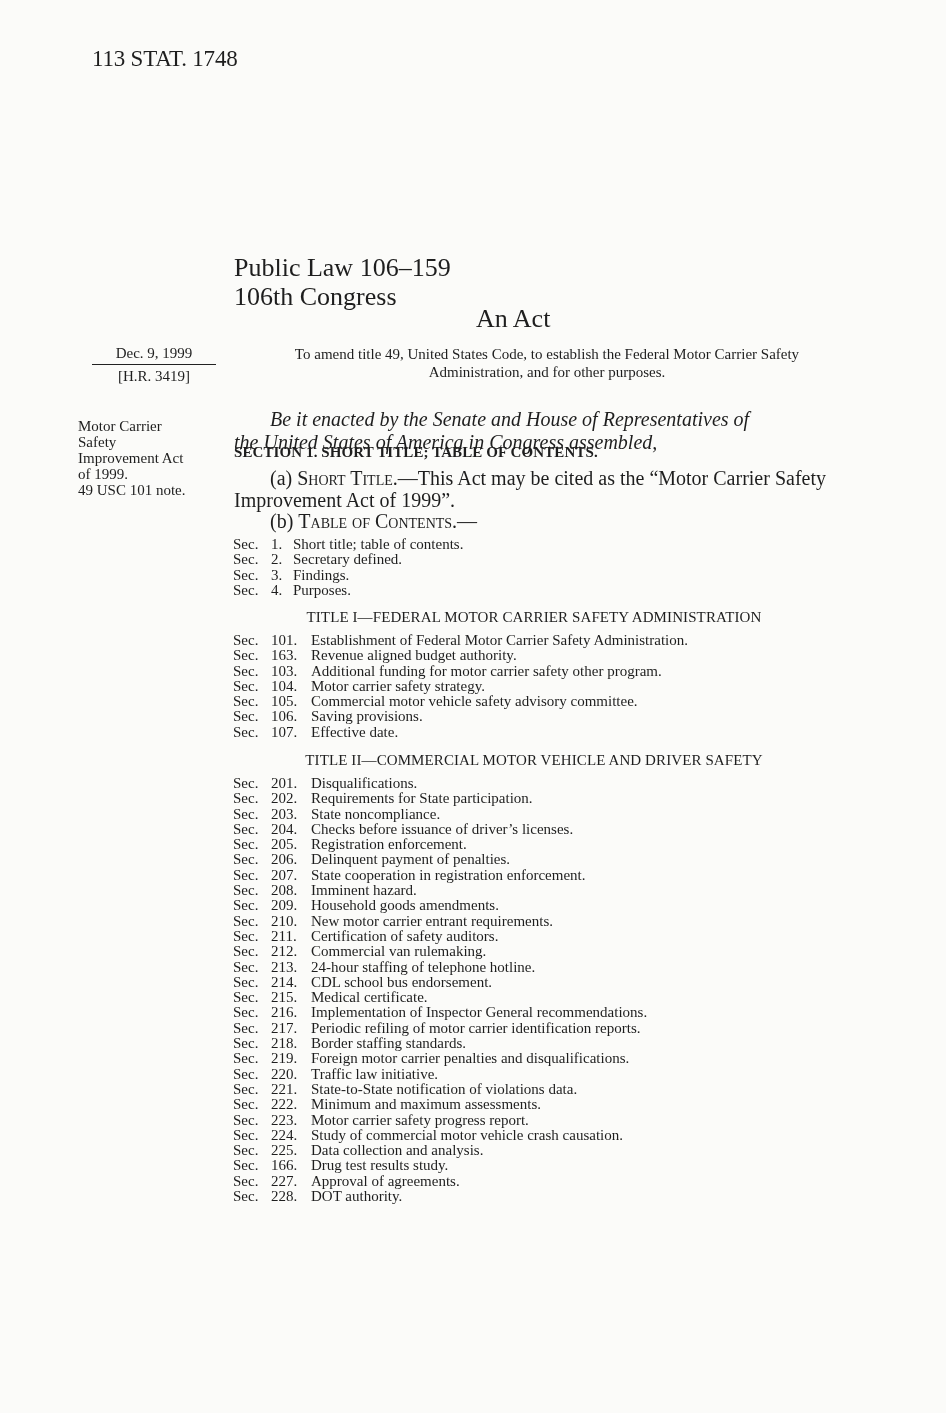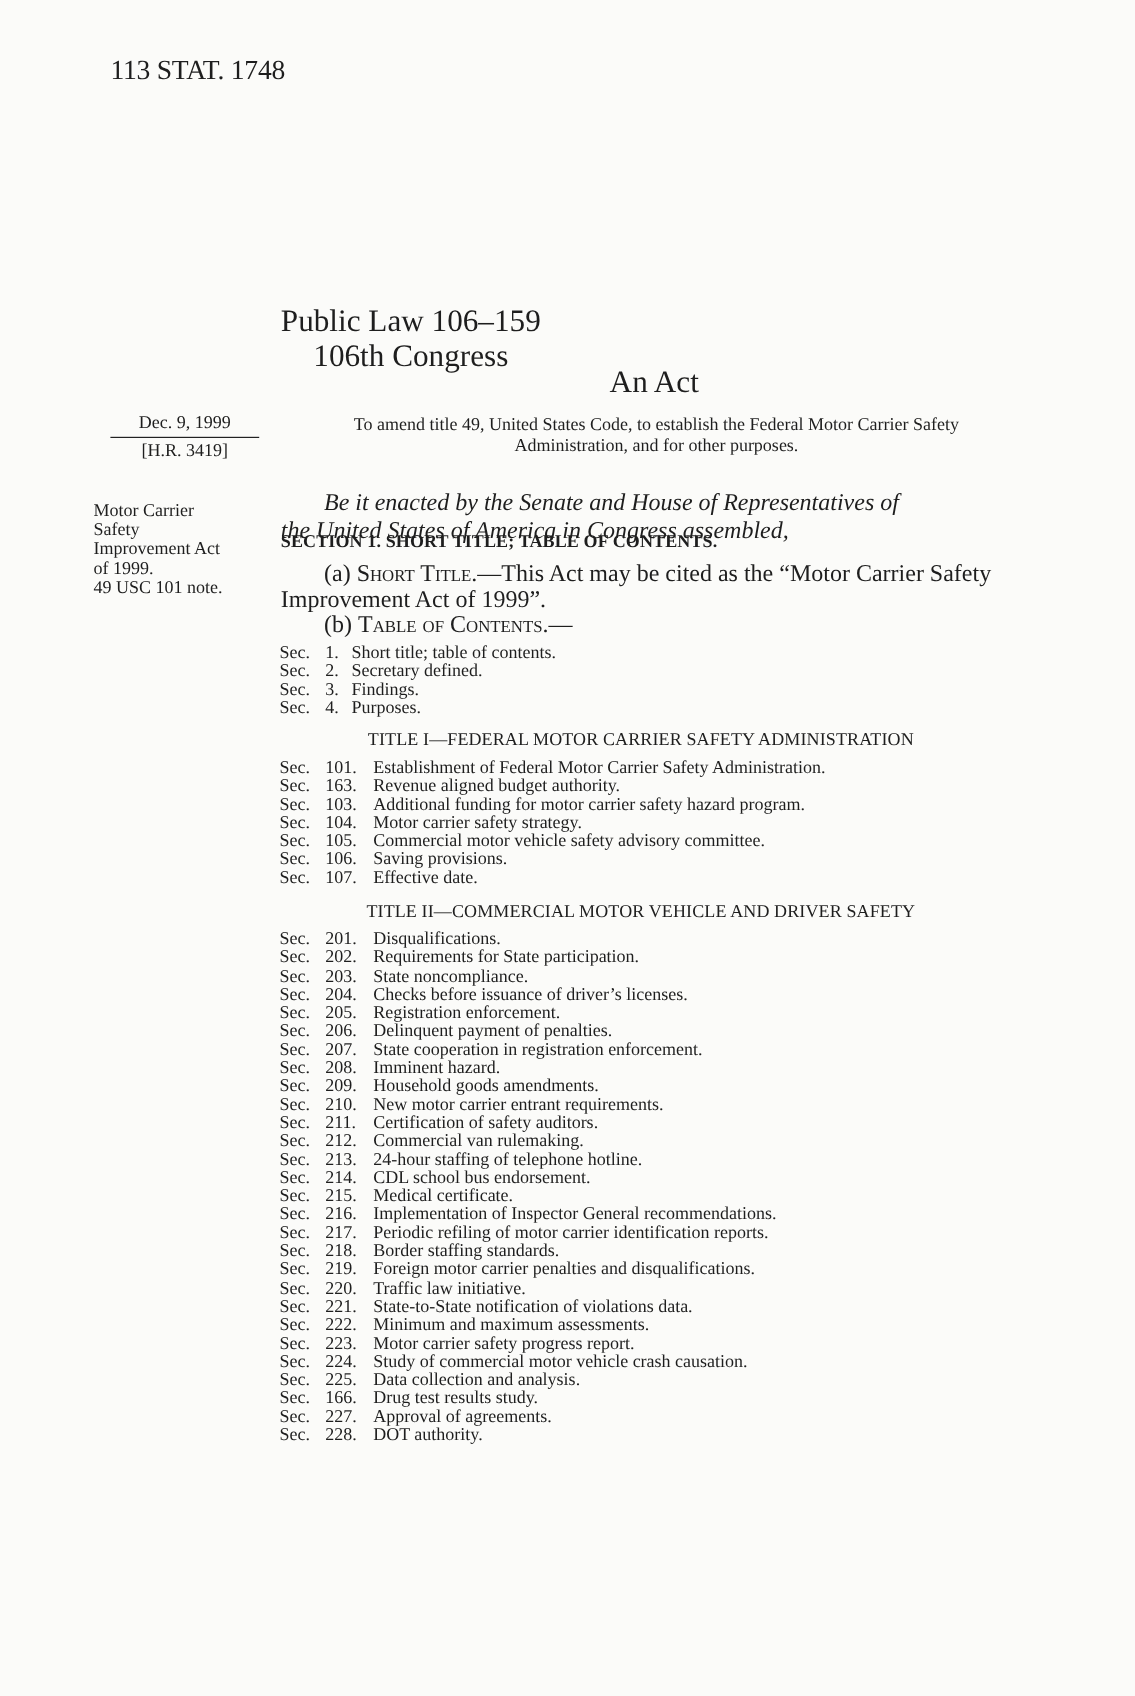--- a/index.html
+++ b/index.html
@@ -12,22 +12,22 @@
       overflow: hidden;
     }
     .abs { position: absolute; }
     .running-head {
       top: 46px; left: 0; width: 800px; height: 34px;
       font-size: 23px; letter-spacing: -0.2px;
     }
     .running-head .stat { position: absolute; left: 92px; top: 0; }
     .running-head .law { position: absolute; left: 353px; top: 0; }
 
-    .law-title { left: 234px; top: 253px; font-size: 26px; line-height: 29px; text-align: center; }
-    .act-label { left: 508px; top: 304px; font-size: 26px; }
+    .law-title { left: 234px; top: 253px; font-size: 26px; line-height: 29px; }
+    .act-label { left: 476px; top: 304px; font-size: 26px; }
 
     .margin-date { left: 92px; top: 344px; width: 124px; text-align: center; font-size: 15px; line-height: 18px; }
     .margin-date .rule { border-top: 1px solid #222; margin: 2px 0 2px 0; }
     .purpose { left: 264px; top: 345px; width: 566px; text-align: center; font-size: 15px; line-height: 18px; }
 
     .enacting { left: 234px; top: 394px; width: 630px; font-size: 20px; line-height: 23px; font-style: italic; }
     .enacting .first { display: block; text-indent: 36px; margin-top: 14px; }
 
     .margin-note { left: 78px; top: 418px; width: 150px; font-size: 15px; line-height: 16px; }
 
@@ -122,21 +122,21 @@
       <span>Establishment of Federal Motor Carrier Safety Administration.</span>
     </div>
   <div class="row">
       <span class="sec">Sec.</span>
       <span class="num">163.</span>
       <span>Revenue aligned budget authority.</span>
     </div>
   <div class="row">
       <span class="sec">Sec.</span>
       <span class="num">103.</span>
-      <span>Additional funding for motor carrier safety hazard program.</span>
+      <span>Additional funding for motor carrier safety other program.</span>
     </div>
   <div class="row">
       <span class="sec">Sec.</span>
       <span class="num">104.</span>
       <span>Motor carrier safety strategy.</span>
     </div>
   <div class="row">
       <span class="sec">Sec.</span>
       <span class="num">105.</span>
       <span>Commercial motor vehicle safety advisory committee.</span>

